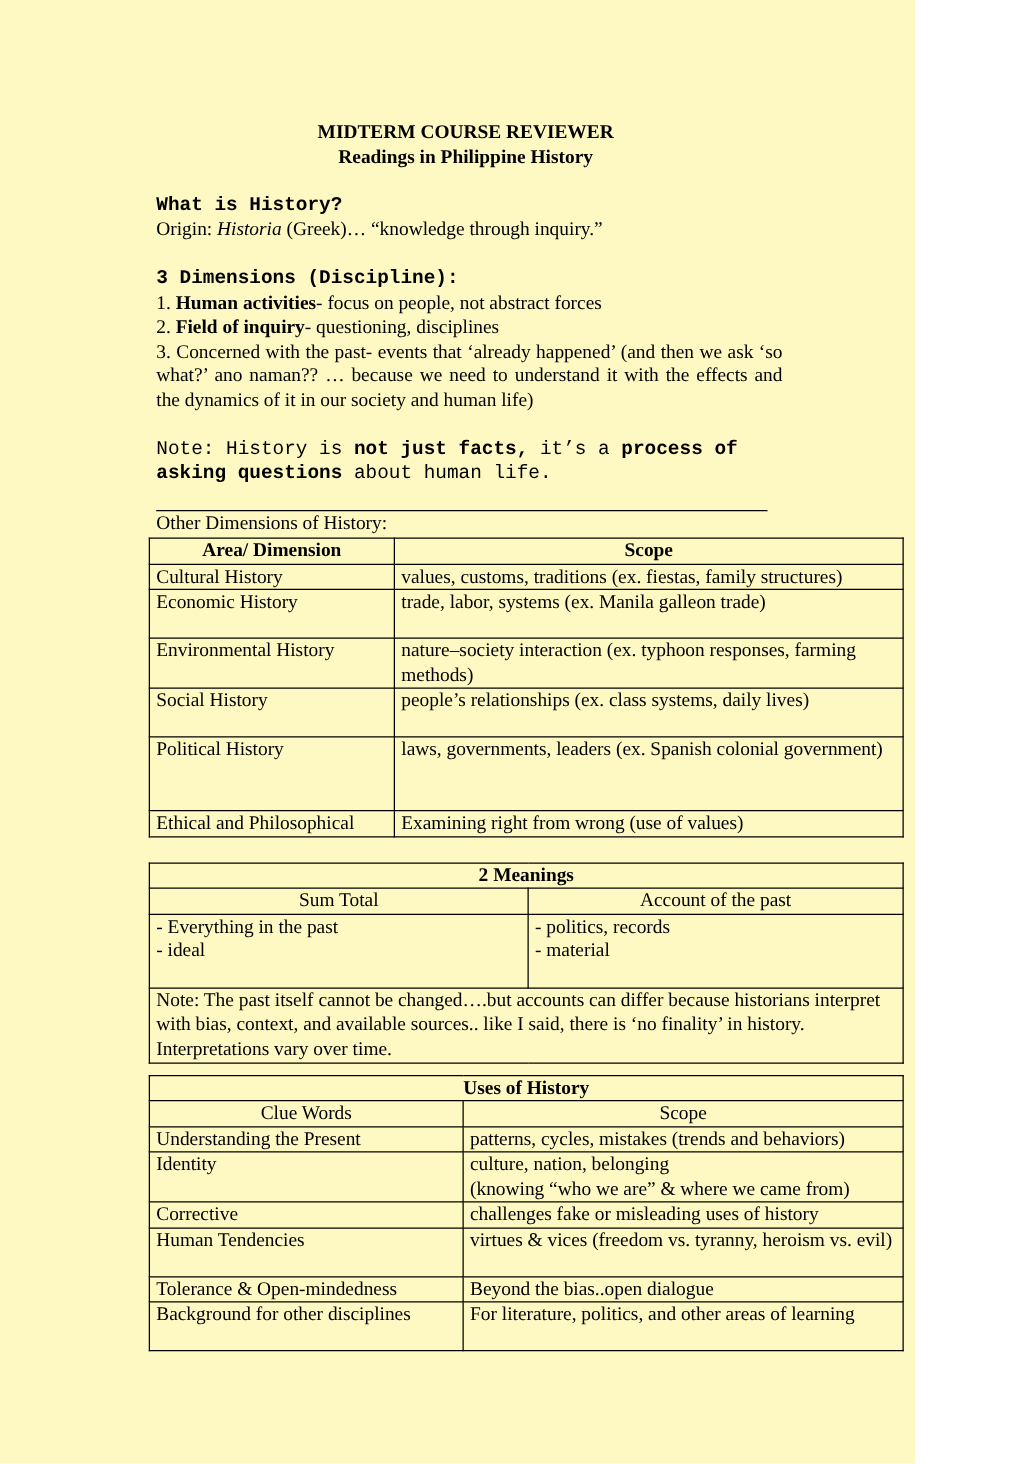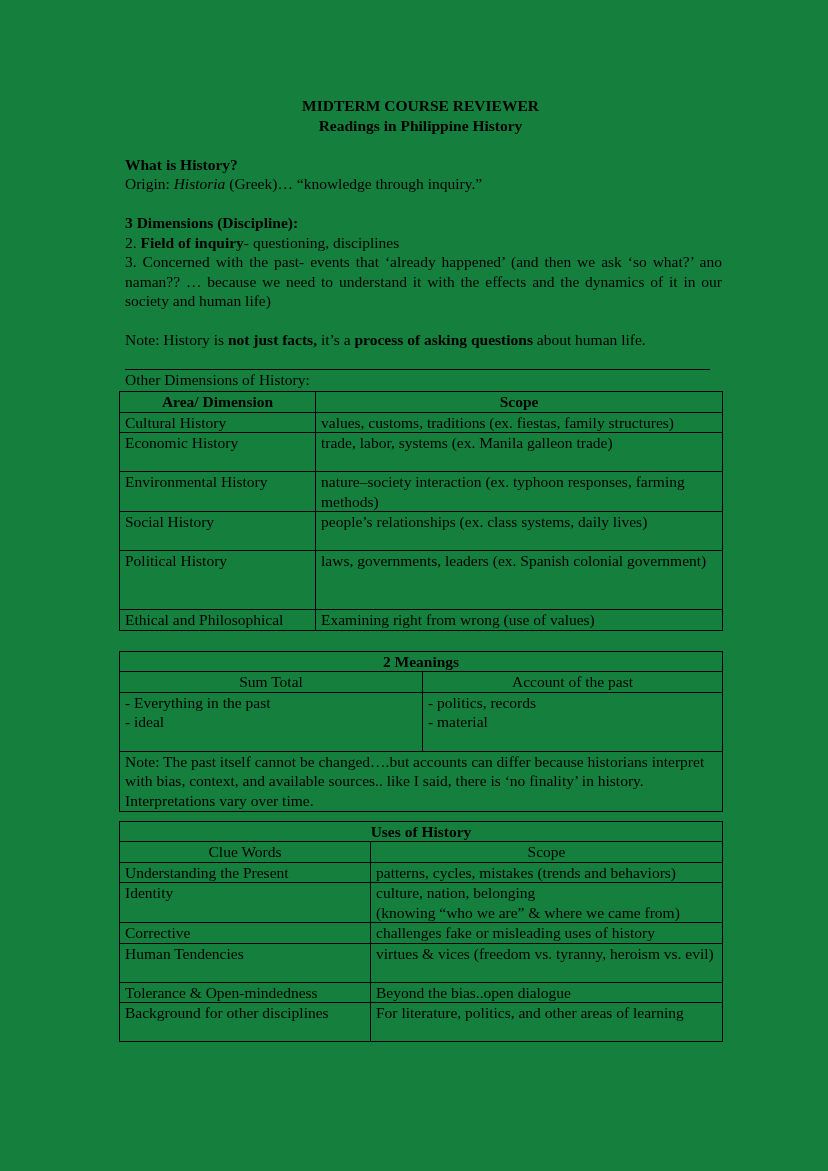--- a/index.html
+++ b/index.html
@@ -1,31 +1,31 @@
 <!DOCTYPE html>
 <html><head>
 <meta charset="utf-8">
 <style>
   html,body{margin:0;padding:0;background:#fff;}
   .page{
     position:relative;
-    width:828px;height:1171px;
-    background:#15803d;color:#000;
+    width:732px;height:1171px;
+    background:#fef9c3;color:#000;
     font-family:"Liberation Serif", serif;
     font-size:15.5px;line-height:19.5px;
     box-sizing:border-box;
     padding:96px 106px 0 119px;
     overflow:hidden;
   }
   p{margin:0;}
   .tb{padding-left:6px;}                 
   .bold{font-weight:bold;}
   .italic{font-style:italic;}
   .doc-title{text-align:center;font-weight:bold;}
-  .mt-blank{margin-top:19.5px;}
+  .mt-blank{margin-top:19.5px;font-family:Liberation Mono, monospace;}
   .justify{text-align:justify;}
   .rule{
     margin:19px 12px 0 6px;
     border-top:1px solid #000;
     height:0;
   }
   table{
     border-collapse:collapse;
     table-layout:fixed;
     width:603px;
@@ -50,20 +50,21 @@
 
   <div class="doc-title">
     <div>MIDTERM COURSE REVIEWER</div>
     <div>Readings in Philippine History</div>
   </div>
 
   <p class="tb bold mt-blank">What is History?</p>
   <p class="tb"><span>Origin: </span><span class="italic">Historia</span><span> (Greek)… “knowledge through inquiry.”</span></p>
 
   <p class="tb bold mt-blank">3 Dimensions (Discipline):</p>
+  <p class="tb"><span>1. </span><span class="bold">Human activities</span><span>- focus on people, not abstract forces</span></p>
   <p class="tb"><span>2. </span><span class="bold">Field of inquiry</span><span>- questioning, disciplines</span></p>
   <p class="tb justify">3. Concerned with the past- events that ‘already happened’ (and then we ask ‘so what?’ ano naman?? … because we need to understand it with the effects and the dynamics of it in our society and human life)</p>
 
   <p class="tb mt-blank"><span>Note: History is </span><span class="bold">not just facts,</span><span> it’s a </span><span class="bold">process of asking questions</span><span> about human life.</span></p>
 
   <div class="rule"></div>
   <p class="tb">Other Dimensions of History:</p>
 
   <table class="t1">
     <colgroup>

